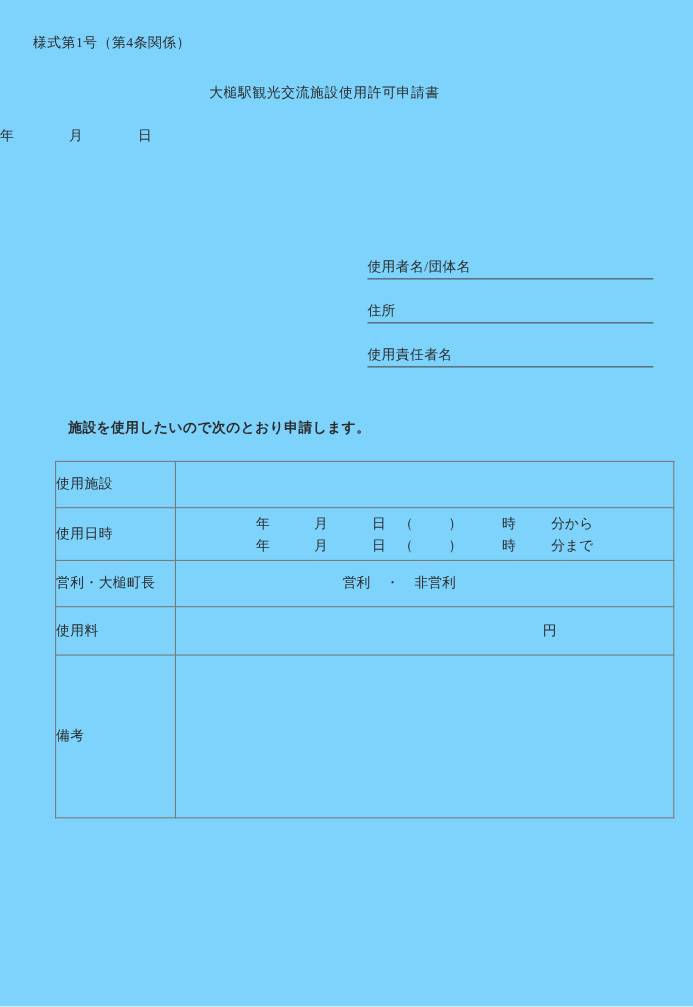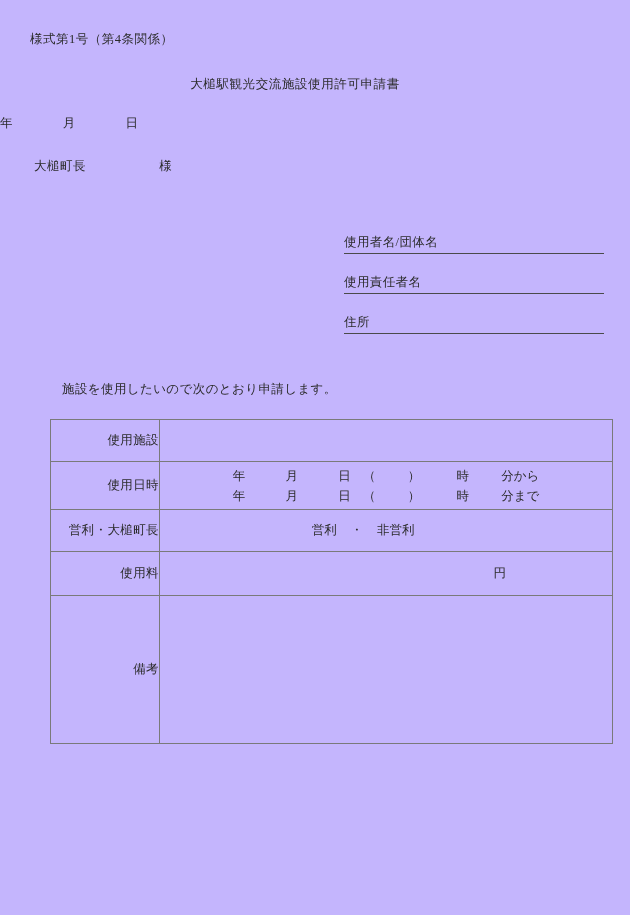--- a/index.html
+++ b/index.html
@@ -9,21 +9,21 @@
     background: #ffffff;
   }
   body {
     font-family: "Liberation Serif", "DejaVu Serif", serif;
     color: #2b2b2b;
   }
   .page {
     position: relative;
     width: 630px;
     height: 915px;
-    background: #c4b5fd;
+    background: #7dd3fc;
     overflow: hidden;
     box-sizing: border-box;
   }
 
   
   .form-no {
     position: absolute;
     left: 30px;
     top: 31px;
     font-size: 12.5px;
@@ -59,21 +59,21 @@
     top: 158px;
     font-size: 12.5px;
     letter-spacing: 0.5px;
     white-space: nowrap;
   }
   .addressee .sama-gap { display: inline-block; width: 66px; }
 
   
   .applicant {
     position: absolute;
-    left: 344px;
+    left: 334px;
     top: 216px;
     width: 260px;
   }
   .field-row {
     position: relative;
     height: 40px;
   }
   .field-label {
     position: absolute;
     left: 0;
@@ -91,40 +91,41 @@
   }
 
   
   .lead-sentence {
     position: absolute;
     left: 62px;
     top: 381px;
     font-size: 12.5px;
     letter-spacing: 0.4px;
     white-space: nowrap;
+    font-weight: bold;
   }
 
   
   .form-table {
     position: absolute;
     left: 50px;
     top: 419px;
     width: 540px;
     border-collapse: collapse;
     table-layout: fixed;
   }
   .form-table td {
     border: 1px solid #7a7a7a;
     font-size: 12.5px;
     padding: 0;
     vertical-align: middle;
   }
   .form-table td.label-cell {
     width: 108px;
-    text-align: right;
+    text-align: left;
     letter-spacing: 0.4px;
     white-space: nowrap;
   }
   .form-table td.value-cell {
     width: 432px;
     padding: 0 10px;
   }
   .r-facility  { height: 42px; }
   .r-datetime  { height: 48px; }
   .r-purpose   { height: 42px; }
@@ -171,40 +172,35 @@
   <div class="doc-title">大槌駅観光交流施設使用許可申請書</div>
 
   <div class="date-line">
     <span>年</span>
     <span class="dgap"></span>
     <span>月</span>
     <span class="dgap"></span>
     <span>日</span>
   </div>
 
-  <div class="addressee">
-    <span>大槌町長</span>
-    <span class="sama-gap"></span>
-    <span>様</span>
-  </div>
 
   <div class="applicant">
 
     <div class="field-row">
       <span class="field-label">使用者名/団体名</span>
       <span class="field-rule"></span>
     </div>
 
     <div class="field-row">
-      <span class="field-label">使用責任者名</span>
+      <span class="field-label">住所</span>
       <span class="field-rule"></span>
     </div>
 
     <div class="field-row">
-      <span class="field-label">住所</span>
+      <span class="field-label">使用責任者名</span>
       <span class="field-rule"></span>
     </div>
 
 
   </div>
 
   <div class="lead-sentence">施設を使用したいので次のとおり申請します。</div>
 
   <table class="form-table">
     <tbody>

